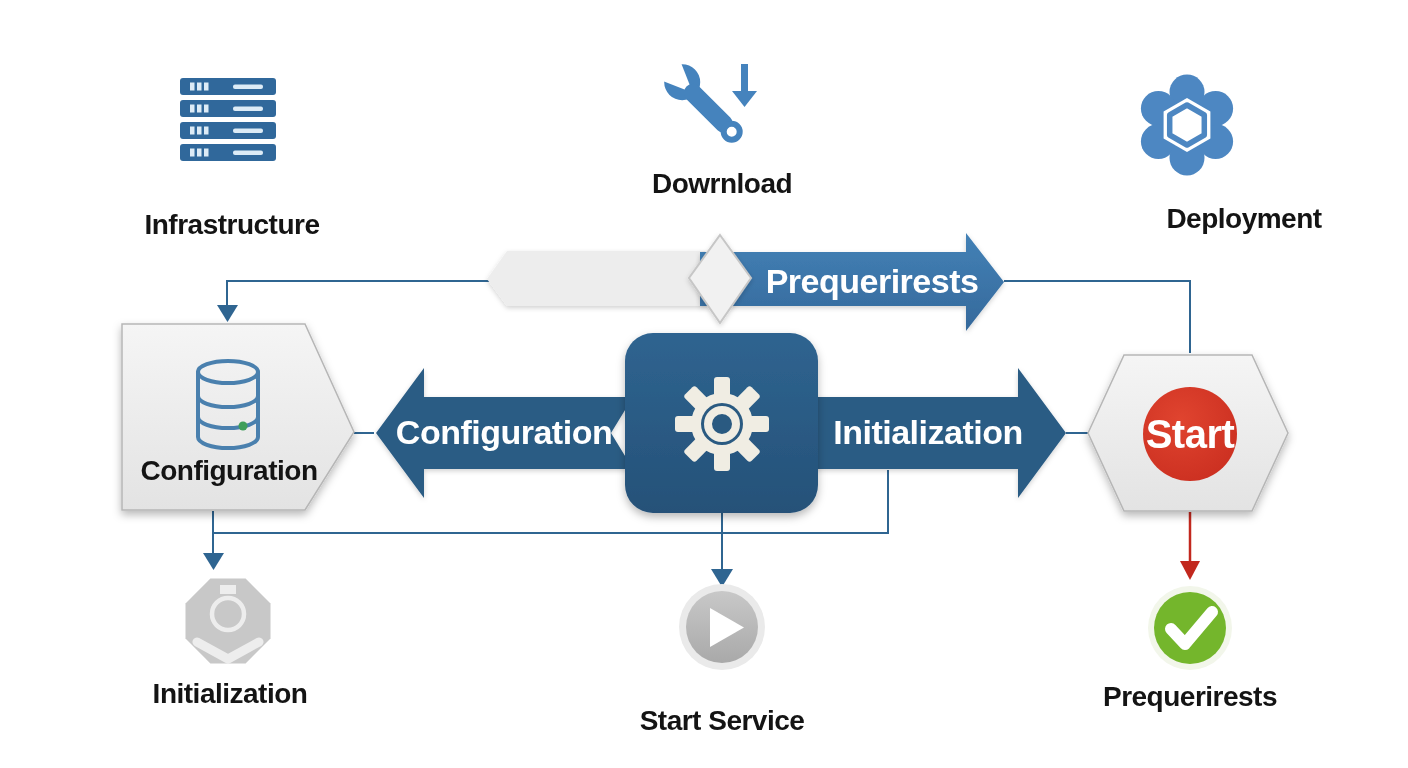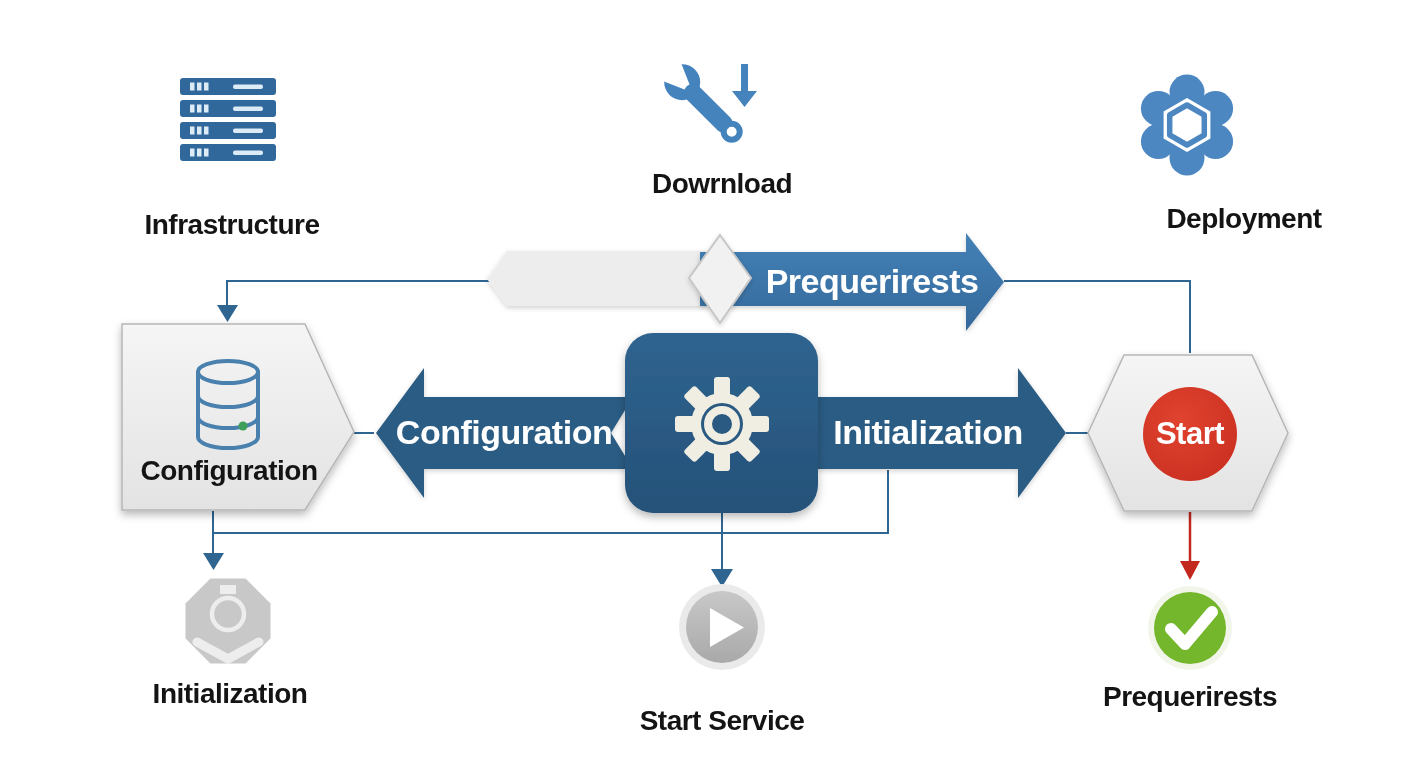--- a/index.html
+++ b/index.html
@@ -3,21 +3,21 @@
 <meta charset="utf-8">
 <style>
   html,body{margin:0;padding:0;background:#fff;}
   .canvas{position:relative;width:1408px;height:768px;background:#fff;overflow:hidden;
           font-family:"Liberation Sans", sans-serif;}
   .canvas svg{position:absolute;left:0;top:0;}
   .lbl{position:absolute;transform:translate(-50%,-50%);white-space:nowrap;
        font-weight:700;color:#141414;letter-spacing:-0.5px;}
   .lbl-node{font-size:28px;}
   .lbl-arrow{color:#ffffff;font-size:34px;}
-  .lbl-start{color:#ffffff;font-size:31px;}
+  .lbl-start{color:#ffffff;font-size:40px;}
 </style>
 </head>
 <body>
 
 <div class="canvas">
 
   <svg width="1408" height="768" viewBox="0 0 1408 768">
     <defs>
       <filter id="sh" x="-30%" y="-30%" width="160%" height="160%">
         <feDropShadow dx="0" dy="4" stdDeviation="4" flood-color="#000" flood-opacity="0.28"></feDropShadow>

